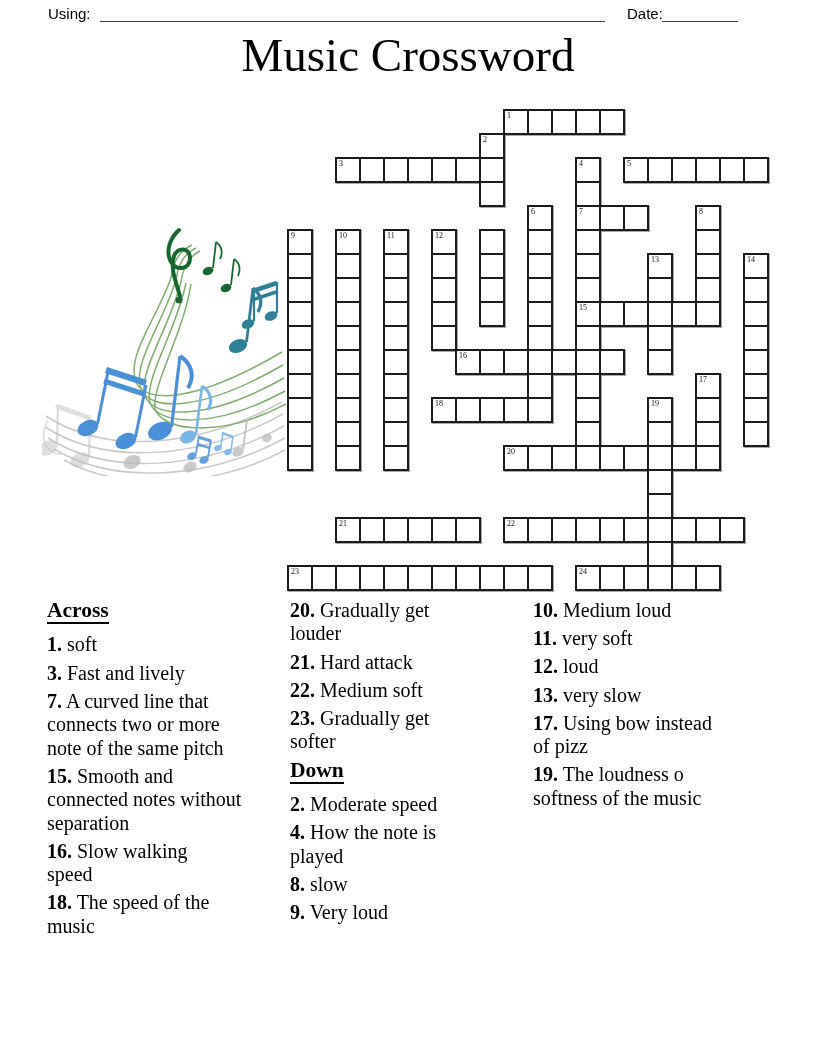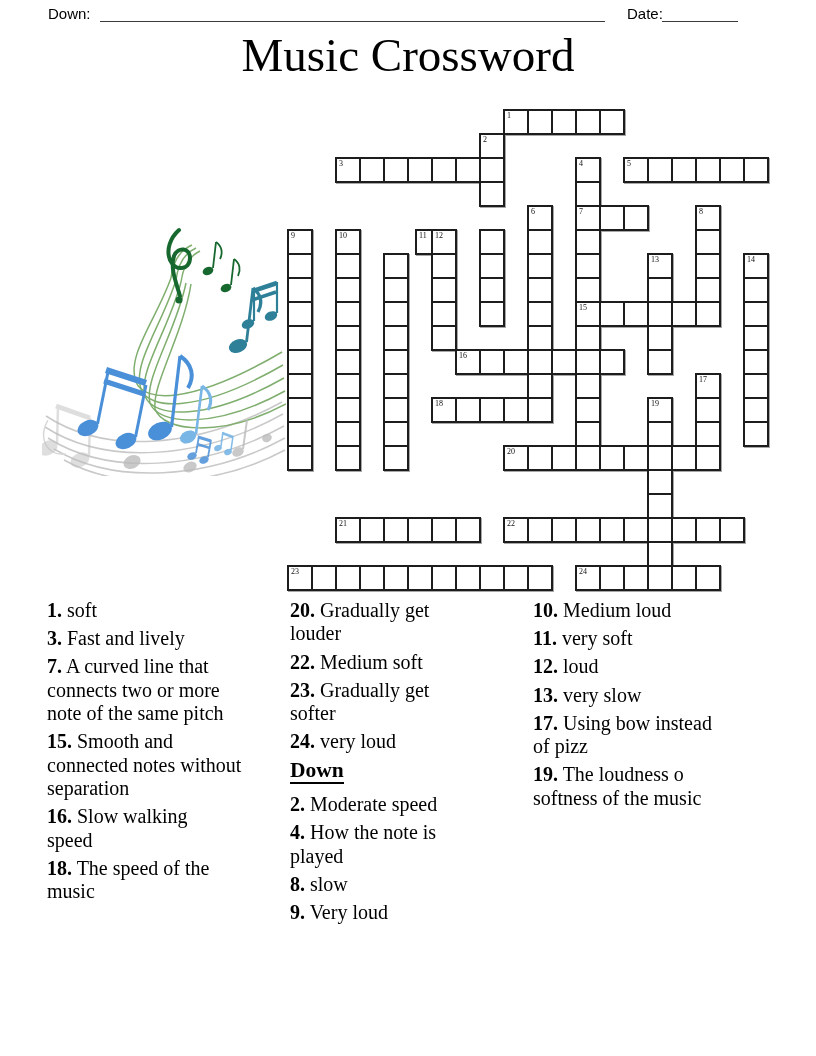--- a/index.html
+++ b/index.html
@@ -33,21 +33,21 @@
   .ctext{white-space:pre-line;}
   .clue-heading{font-size:21.5px;font-weight:bold;margin:0 0 9px 0;}
   .clue-heading .hline{display:inline-block;border-bottom:2.2px solid #000;padding-bottom:0px;}
   .down-heading{margin-top:3px;}
 </style>
 </head>
 <body>
 
 <div class="page">
 
-  <span class="hdr-label name-label">Down:</span>
+  <span class="hdr-label name-label">Using:</span>
   <div class="rule name-rule"></div>
   <span class="hdr-label date-label">Date:</span>
   <div class="rule date-rule"></div>
 
   <div class="title">Music Crossword</div>
 
   <svg class="decor" width="244" height="252" viewBox="0 0 244 252">
     <g fill="none" stroke="var(--staff_gray)" stroke-width="1.5">
       <path d="M4,192 C62,230 152,226 240,178"></path>
       <path d="M3,203 C62,241 156,237 241,190"></path>
@@ -183,21 +183,21 @@
       <div class="cell" style="left: 623px; top: 205px;"></div>
       <div class="cell" style="left: 695px; top: 205px;">
         <span class="cellnum">8</span>
       </div>
       <div class="cell" style="left: 287px; top: 229px;">
         <span class="cellnum">9</span>
       </div>
       <div class="cell" style="left: 335px; top: 229px;">
         <span class="cellnum">10</span>
       </div>
-      <div class="cell" style="left: 383px; top: 229px; margin-left: 32px;">
+      <div class="cell" style="left: 383px; top: 229px;">
         <span class="cellnum">11</span>
       </div>
       <div class="cell" style="left: 431px; top: 229px;">
         <span class="cellnum">12</span>
       </div>
       <div class="cell" style="left: 479px; top: 229px;"></div>
       <div class="cell" style="left: 527px; top: 229px;"></div>
       <div class="cell" style="left: 575px; top: 229px;"></div>
       <div class="cell" style="left: 695px; top: 229px;"></div>
       <div class="cell" style="left: 287px; top: 253px;"></div>
@@ -347,40 +347,41 @@
         <span class="cellnum">24</span>
       </div>
       <div class="cell" style="left: 599px; top: 565px;"></div>
       <div class="cell" style="left: 623px; top: 565px;"></div>
       <div class="cell" style="left: 647px; top: 565px;"></div>
       <div class="cell" style="left: 671px; top: 565px;"></div>
       <div class="cell" style="left: 695px; top: 565px;"></div>
     </div>
 
   <div class="cluecol col1">
+      <div class="clue-heading"><span class="hline">Across</span></div>
       <div class="clue"><span class="cnum">1.</span> <span class="ctext">soft</span></div>
       <div class="clue"><span class="cnum">3.</span> <span class="ctext">Fast and lively</span></div>
       <div class="clue"><span class="cnum">7.</span> <span class="ctext">A curved line that
 connects two or more
 note of the same pitch</span></div>
       <div class="clue"><span class="cnum">15.</span> <span class="ctext">Smooth and
 connected notes without
 separation</span></div>
       <div class="clue"><span class="cnum">16.</span> <span class="ctext">Slow walking
 speed</span></div>
       <div class="clue"><span class="cnum">18.</span> <span class="ctext">The speed of the
 music</span></div>
     </div>
   <div class="cluecol col2">
       <div class="clue"><span class="cnum">20.</span> <span class="ctext">Gradually get
 louder</span></div>
+      <div class="clue"><span class="cnum">21.</span> <span class="ctext">Hard attack</span></div>
       <div class="clue"><span class="cnum">22.</span> <span class="ctext">Medium soft</span></div>
       <div class="clue"><span class="cnum">23.</span> <span class="ctext">Gradually get
 softer</span></div>
-      <div class="clue"><span class="cnum">24.</span> <span class="ctext">very loud</span></div>
       <div class="clue-heading down-heading"><span class="hline">Down</span></div>
       <div class="clue"><span class="cnum">2.</span> <span class="ctext">Moderate speed</span></div>
       <div class="clue"><span class="cnum">4.</span> <span class="ctext">How the note is
 played</span></div>
       <div class="clue"><span class="cnum">8.</span> <span class="ctext">slow</span></div>
       <div class="clue"><span class="cnum">9.</span> <span class="ctext">Very loud</span></div>
     </div>
   <div class="cluecol col3">
       <div class="clue"><span class="cnum">10.</span> <span class="ctext">Medium loud</span></div>
       <div class="clue"><span class="cnum">11.</span> <span class="ctext">very soft</span></div>

